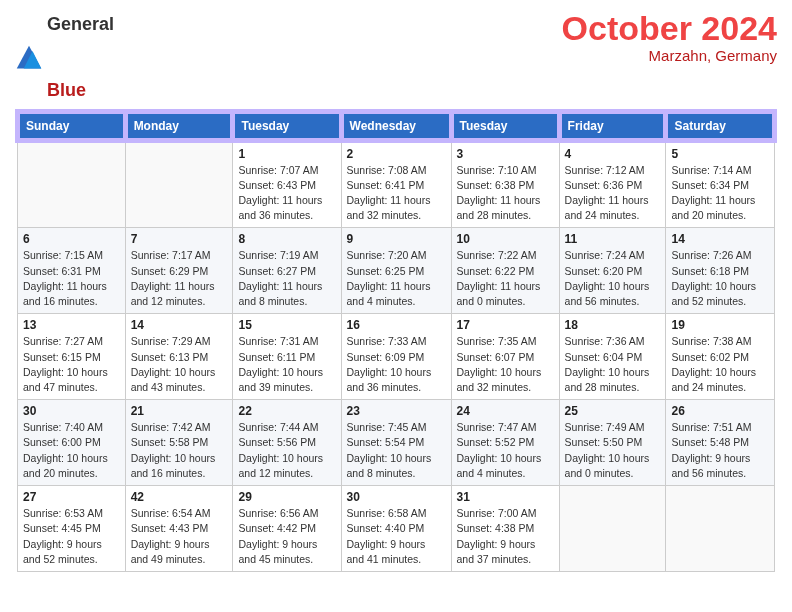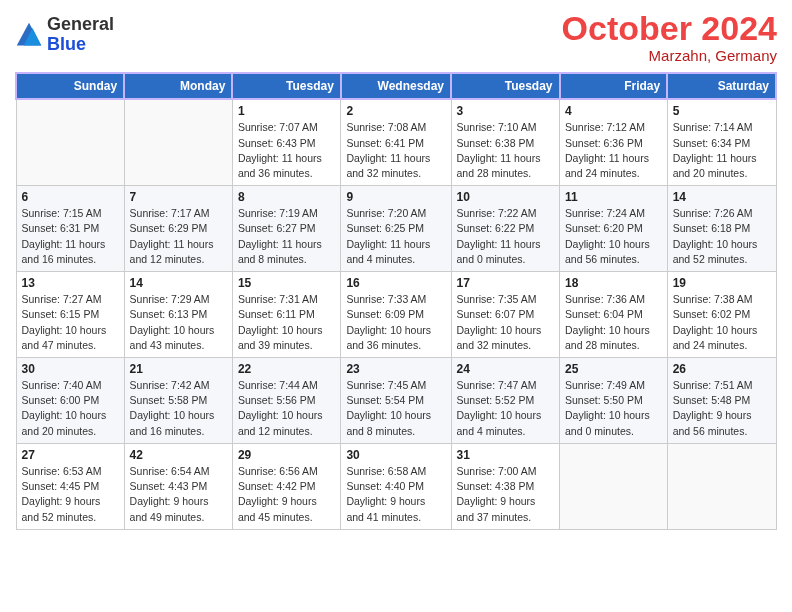--- a/index.html
+++ b/index.html
@@ -25,23 +25,24 @@
       display: flex;
       align-items: center;
       margin-top: 5px;
     }
     .logo-text {
       display: flex;
       flex-direction: column;
       font-size: 18px;
       font-weight: bold;
       line-height: 1.1;
+      gap: 46px;
     }
     .logo-general { color: #333; }
-    .logo-blue { color: #1d4ed8; }
+    .logo-blue { color: #b91c1c; }
     .logo-icon {
       width: 28px;
       height: 28px;
       margin-right: 4px;
     }
     .title-block {
       text-align: right;
     }
     .month-title {
       font-size: 34px;
@@ -54,25 +55,25 @@
       color: #b91c1c;
     }
     table {
       width: 100%;
       border-collapse: collapse;
       font-size: 11px;
     }
     th {
       background-color: #2b6cc4;
       color: #fff;
-      text-align: right;
+      text-align: left;
       padding: 5px 6px;
       font-size: 12px;
       font-weight: bold;
-      border: 2px solid #c4b5fd;
+      border: 5px solid #c4b5fd;
     }
     td {
       border: 1px solid #ccc;
       vertical-align: top;
       padding: 4px 5px;
       width: 113px;
       min-height: 70px;
       background: #fff;
     }
     tr:nth-child(even) td {

